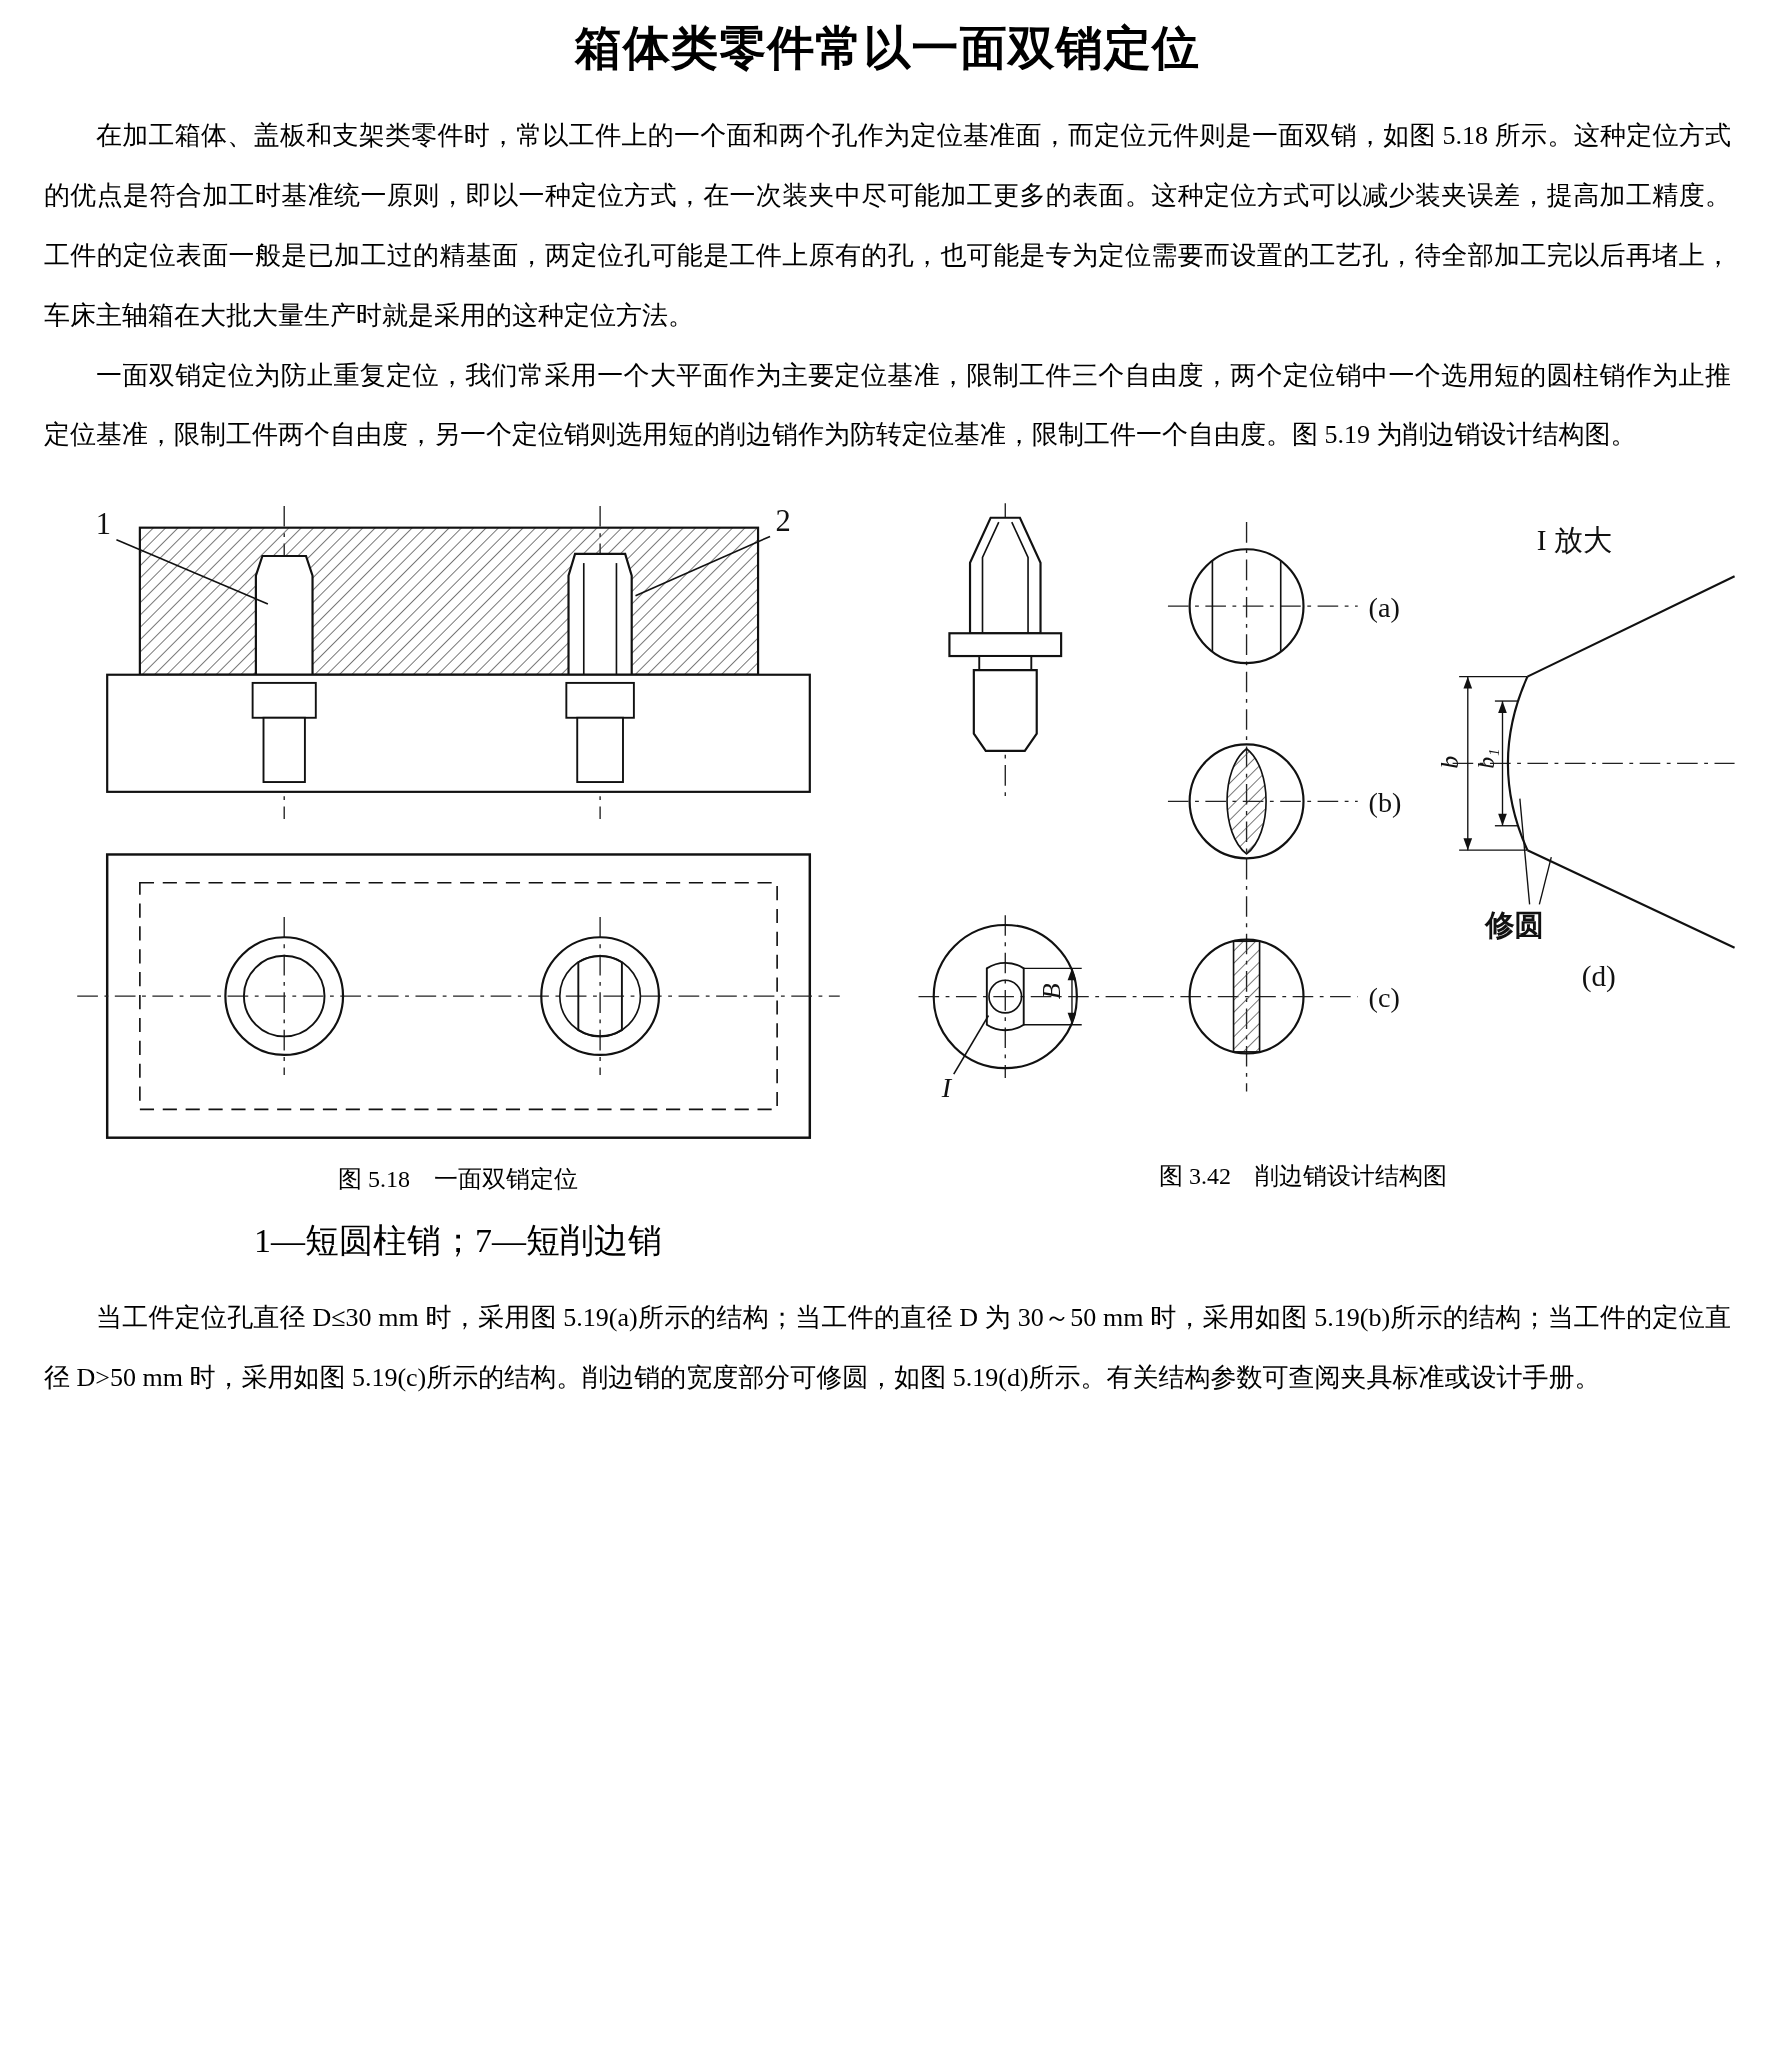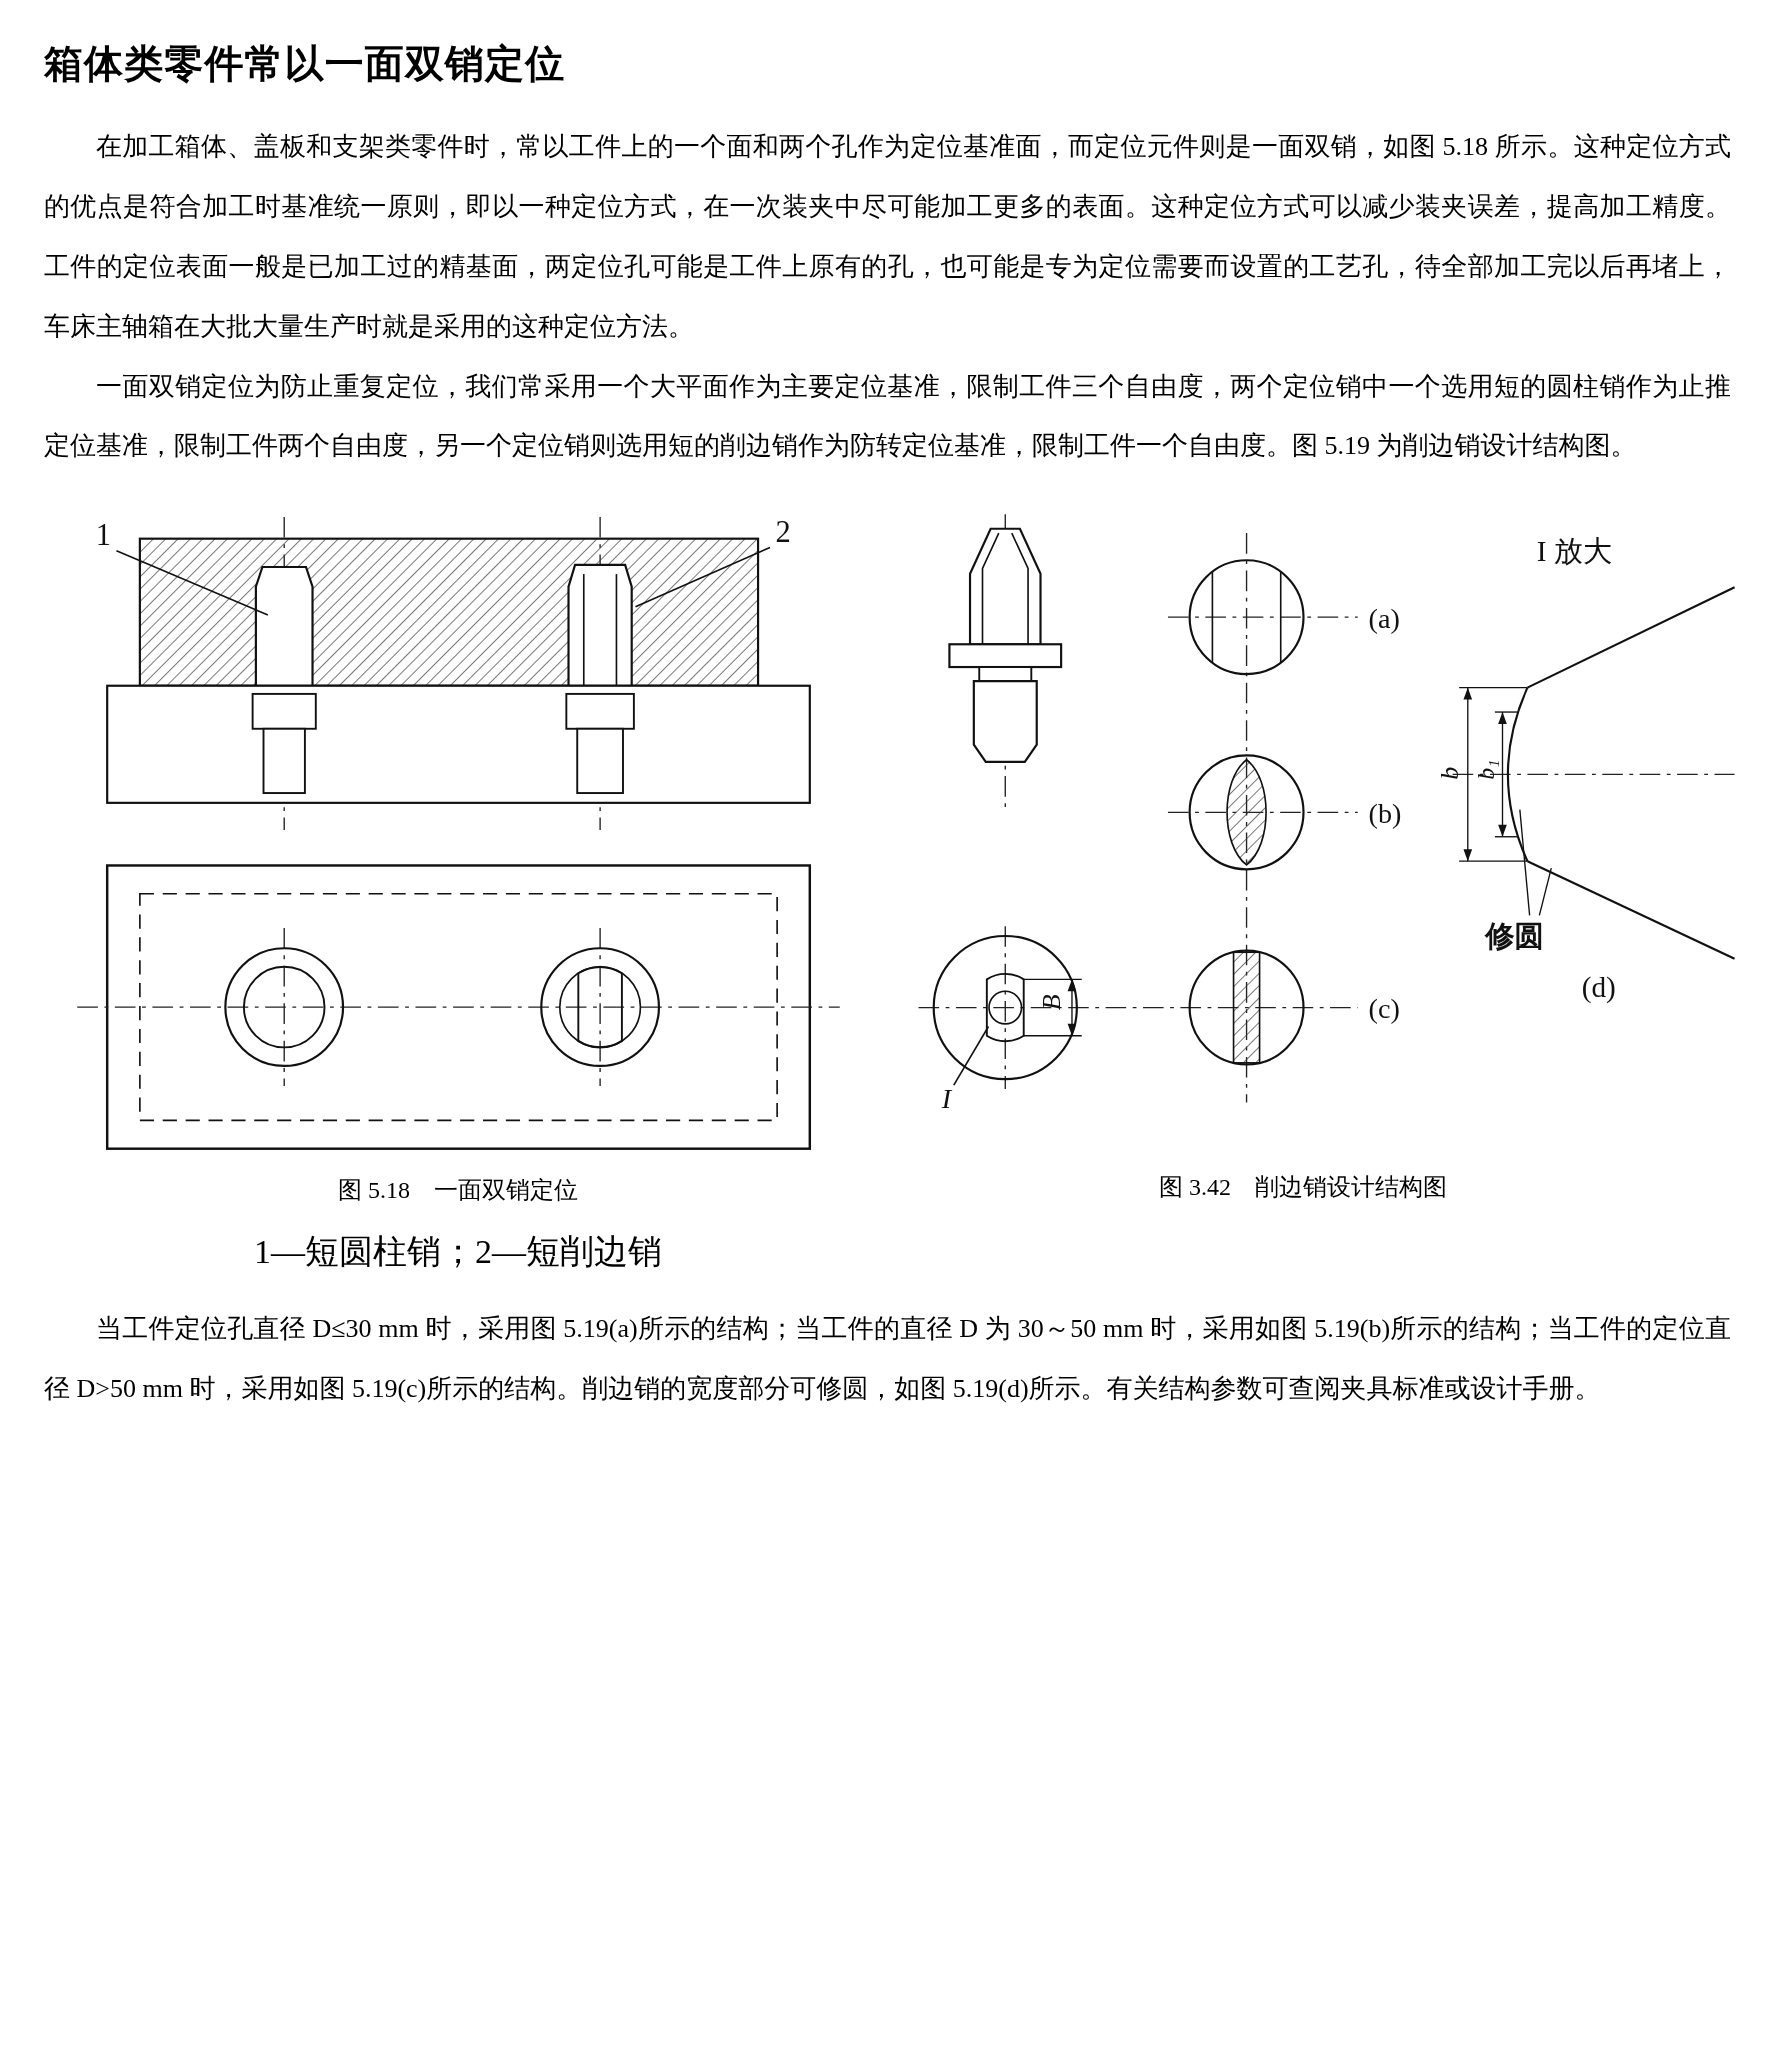--- a/index.html
+++ b/index.html
@@ -4,24 +4,24 @@
 <style>
   * { box-sizing: border-box; }
   html, body { margin: 0; padding: 0; background: #ffffff; }
   body {
     width: 1775px;
     color: #000;
     font-family: "Liberation Serif", "DejaVu Serif", serif;
   }
   .page { padding: 13.4px 44px 45px 44px; }
   .title {
-    font-size: 39px;
+    font-size: 47px;
     font-weight: 700;
-    text-align: left;
-    margin: 24px 0 26px 0;
+    text-align: center;
+    margin: 4px 0 26px 0;
     letter-spacing: 1.1px;
   }
   .para {
     font-size: 26px;
     line-height: 2.3;
     text-align: justify;
     text-indent: 2em;
     margin: 0;
   }
   .figures {
@@ -96,21 +96,21 @@
 
         <circle class="ln" stroke-width="4" cx="430" cy="920" r="108"></circle>
         <circle class="ln" stroke-width="3.5" cx="430" cy="920" r="74"></circle>
 
         <circle class="ln" stroke-width="4" cx="1010" cy="920" r="108"></circle>
         <circle class="ln" stroke-width="3" cx="1010" cy="920" r="74"></circle>
         <path class="ln" stroke-width="3.5" d="M970,858 A74 74 0 0 1 1050,858 L1050,982 A74 74 0 0 1 970,982 Z"></path>
       </svg>
 
       <div class="caption">图 5.18　一面双销定位</div>
-      <div class="legend">1—短圆柱销；2—短削边销</div>
+      <div class="legend">1—短圆柱销；7—短削边销</div>
     </div>
 
     <div class="figure figure-right">
       <svg width="873" viewBox="0 0 1610 1200" xmlns="http://www.w3.org/2000/svg">
         <defs>
           <pattern id="h2" width="16" height="16" patternUnits="userSpaceOnUse" patternTransform="rotate(45)">
             <line x1="0" y1="0" x2="0" y2="16" stroke="#3a3a3a" stroke-width="2.5"></line>
           </pattern>
         </defs>
 

